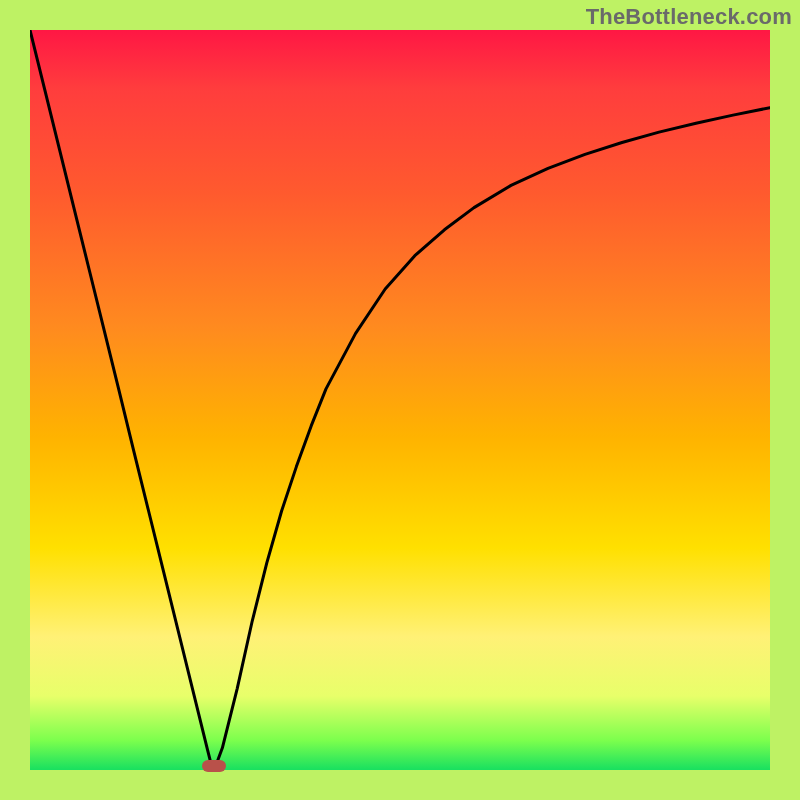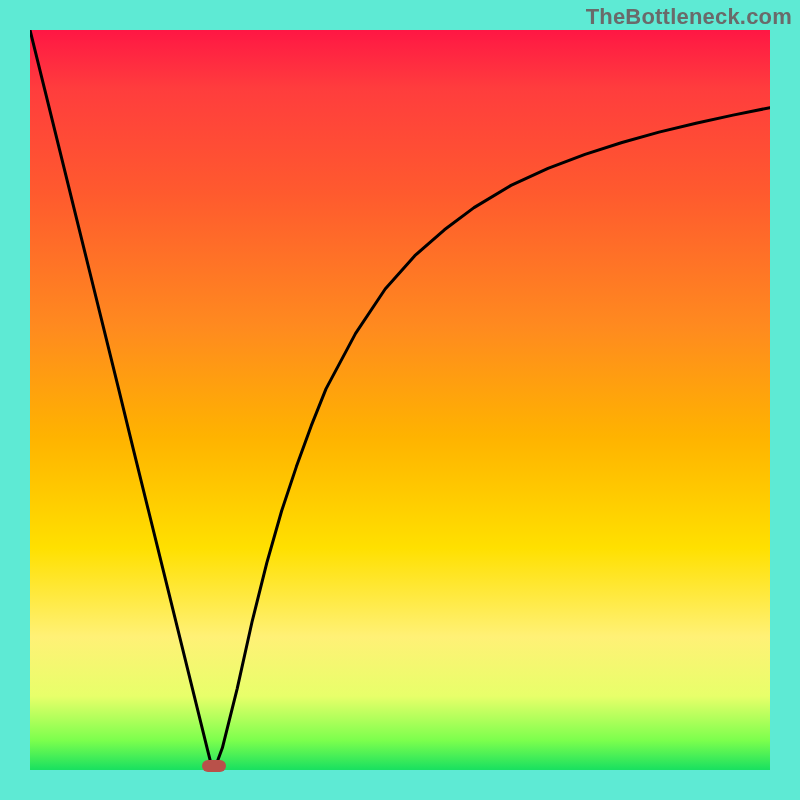--- a/index.html
+++ b/index.html
@@ -1,21 +1,21 @@
 <!DOCTYPE html>
 <html><head>
 <meta charset="utf-8">
 <style>
   * { margin: 0; padding: 0; box-sizing: border-box; }
   html, body { width: 800px; height: 800px; overflow: hidden; background: #000; }
   .stage {
     position: relative;
     width: 800px;
     height: 800px;
-    background: #5eead4;
+    background: #bef264;
   }
   .plot-area {
     position: absolute;
     left: 30px;
     top: 30px;
     width: 740px;
     height: 740px;
     
     background: linear-gradient(
       to bottom,

